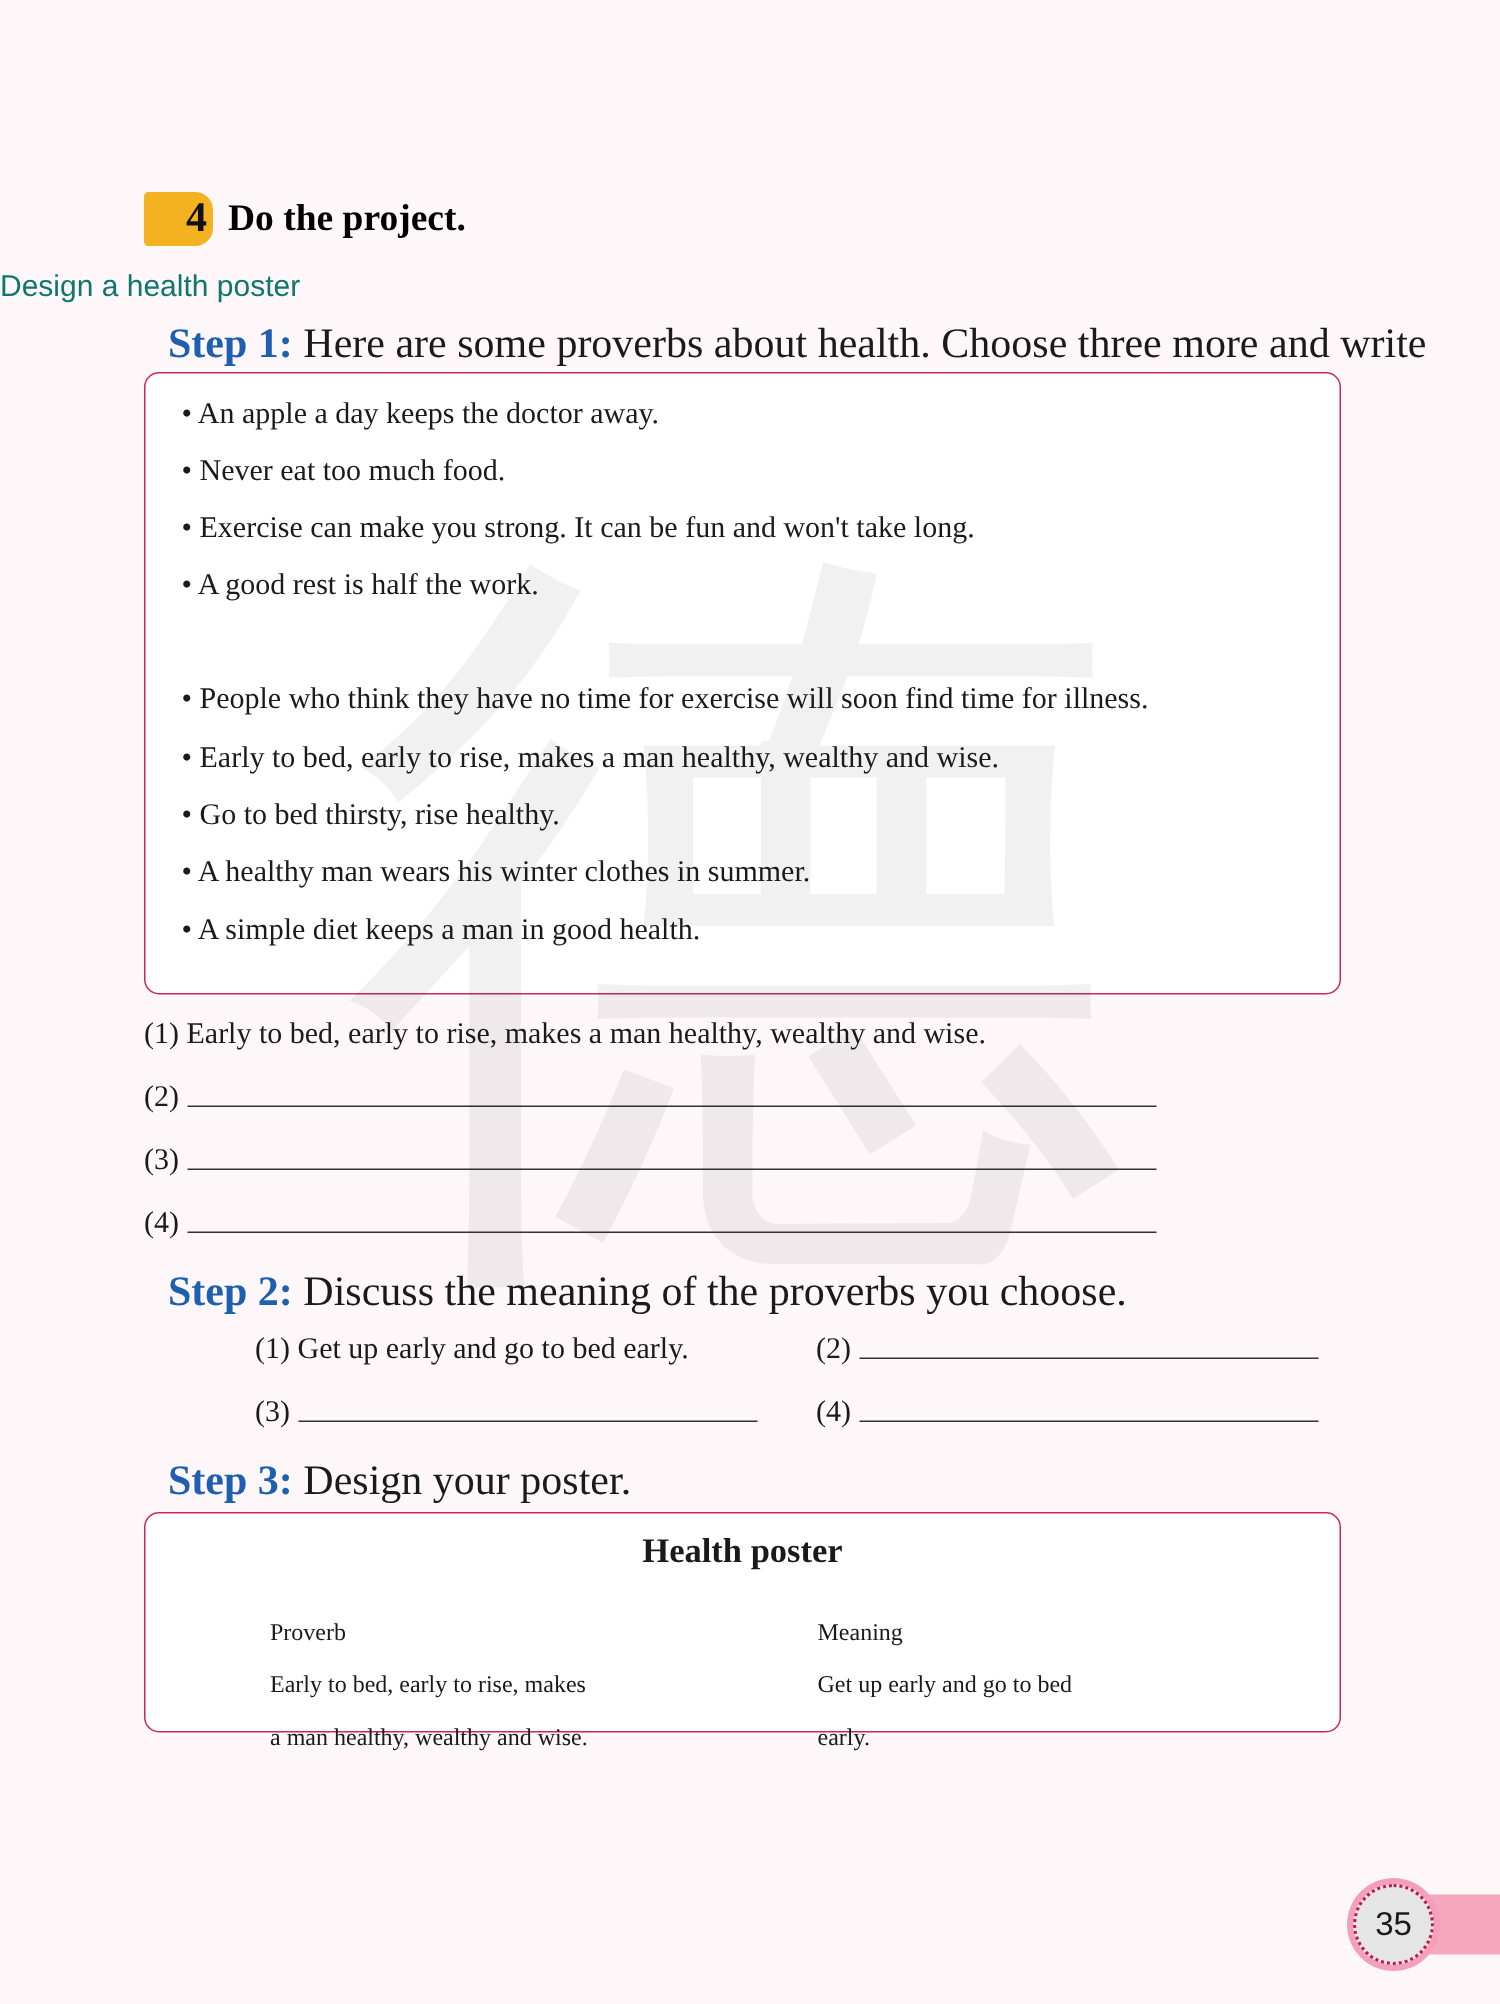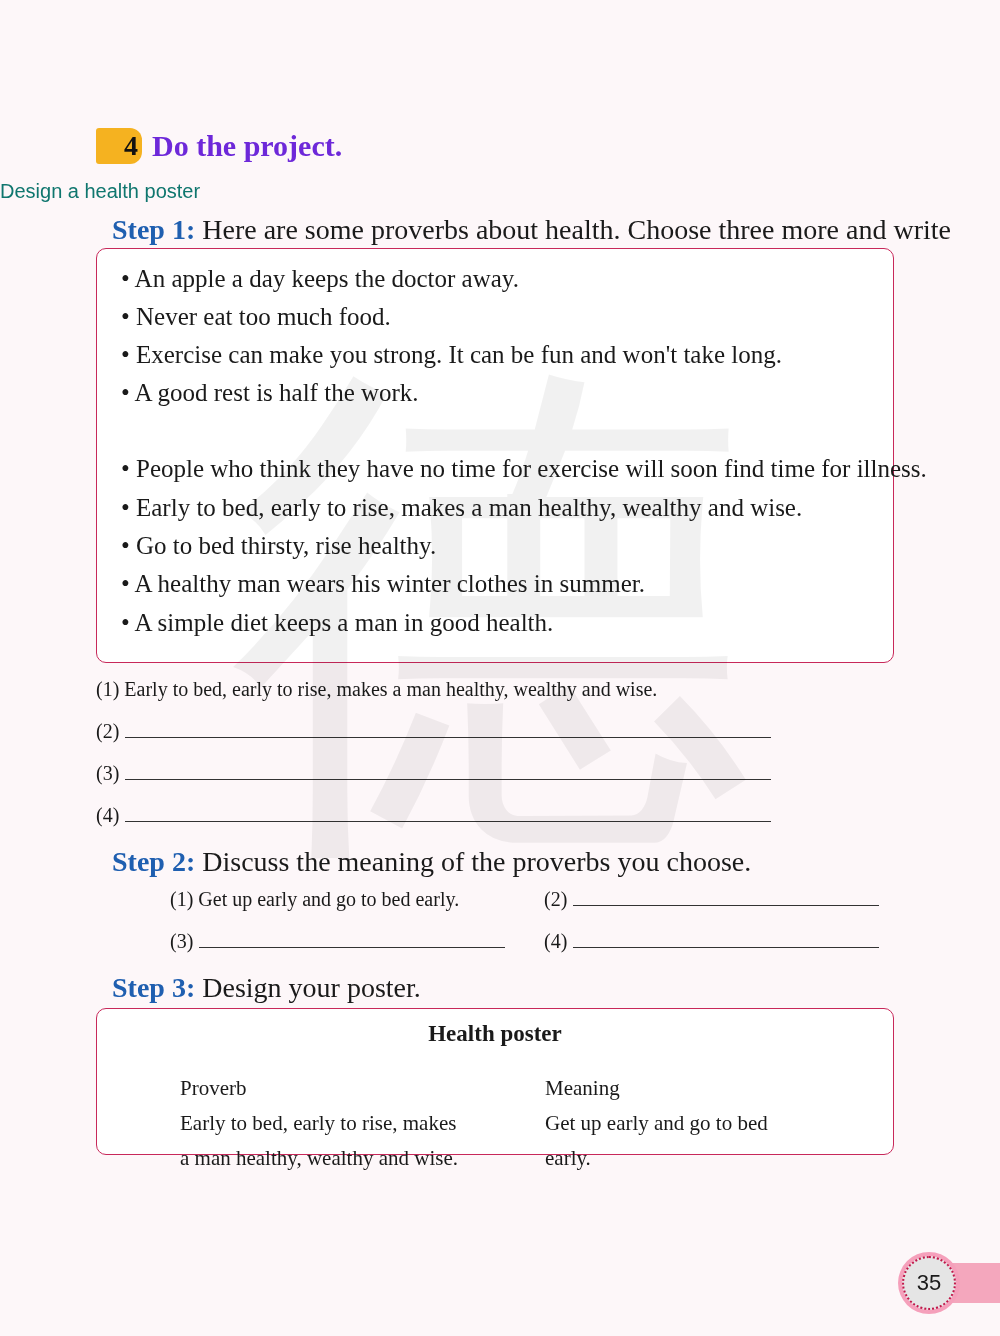--- a/index.html
+++ b/index.html
@@ -13,38 +13,38 @@
     font-family: "DejaVu Serif", serif; font-size: 520px; line-height: 560px;
     color: rgba(0,0,0,0.055); text-align: center; pointer-events: none; z-index: 2;
   }
   .section-head { position: absolute; left: 96px; top: 128px; display: flex; align-items: center; }
   .num-badge {
     width: 46px; height: 36px; background: #f5b220; border-radius: 3px 12px 12px 3px;
     font-family: "Liberation Serif", serif; font-weight: bold; font-size: 28px;
     display: flex; align-items: center; justify-content: flex-end; padding-right: 4px; box-sizing: border-box;
     color: #111;
   }
-  .section-title { font-weight: bold; font-size: 30px; margin-left: 10px; color: #6d28d9; }
+  .section-title { font-weight: bold; font-size: 25px; margin-left: 10px; color: #000000; }
   .subtitle {
     position: absolute; left: 0; width: 1000px; top: 180px; text-align: left;
     font-family: "Liberation Sans", sans-serif; font-size: 20px; color: #0f766e;
   }
   .step { position: absolute; left: 112px; font-size: 28px; }
   .step-label { color: #1f5fb0; font-weight: bold; }
   .box {
     position: absolute; left: 96px; width: 798px; border: 1.5px solid #c8285a;
     border-radius: 10px; background: #fff; box-sizing: border-box;
   }
   .box1 { top: 248px; height: 415px; }
-  .proverb { position: absolute; left: 24px; font-size: 25px; white-space: nowrap; z-index: 3; }
+  .proverb { position: absolute; left: 24px; font-size: 20px; white-space: nowrap; z-index: 3; }
   .line-item { position: absolute; left: 96px; font-size: 20px; white-space: nowrap; display: flex; align-items: flex-end; }
   .blank { display: inline-block; border-bottom: 1.5px solid #333; height: 1px; margin-left: 6px; margin-bottom: 5px; }
   .box2 { top: 1008px; height: 147px; }
   .poster-title { position: absolute; left: 0; width: 100%; top: 12px; text-align: center; font-weight: bold; font-size: 23px; }
-  .poster-col { position: absolute; top: 62px; font-size: 21px; line-height: 35px; }
+  .poster-col { position: absolute; top: 62px; font-size: 16px; line-height: 35px; }
   .page-num-tab {
     position: absolute; left: 935px; top: 1263px; width: 65px; height: 40px;
     background: #f4a7bd; border-radius: 4px 0 0 4px;
   }
   .page-num {
     position: absolute; left: 902px; top: 1256px; width: 54px; height: 54px; border-radius: 50%;
     background: #e5e5e5; border: 2.5px dotted #c0184a; box-shadow: 0 0 0 4px #f5a0bb;
     font-family: "Liberation Sans", sans-serif; font-size: 22px;
     display: flex; align-items: center; justify-content: center; box-sizing: border-box;
   }

